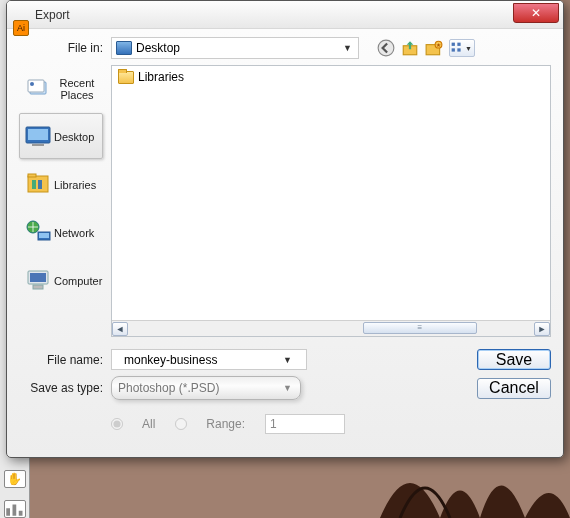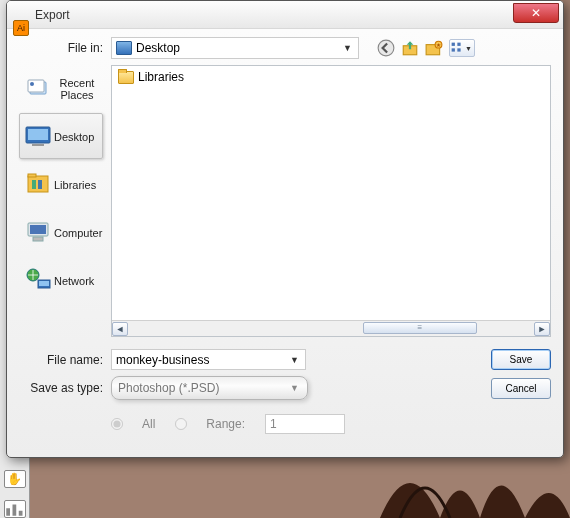--- a/index.html
+++ b/index.html
@@ -210,37 +210,37 @@
     background:linear-gradient(#fafcff,#d6e1f0);
     border:1px solid #a7b6cc;
     border-radius:2px;
     display:flex;align-items:center;justify-content:center;
     font-size:8px;letter-spacing:1px;color:#789;
   }
   .bottom {
     margin-top: 8px;
   }
   .btn {
-    width: 60px;
+    width: 74px;
     height: 21px;
     border: 1px solid #7a95b4;
     border-radius: 3px;
     background: linear-gradient(#fefefe,#e3e9f2);
-    font-size: 10px;
+    font-size: 16px;
     display:flex;align-items:center;justify-content:center;
   }
   .btn.primary {
     border: 1px solid #2b66b2;
     box-shadow: inset 0 0 0 1px #a8cff5;
   }
   .txt-input {
     height: 21px;
     border: 1px solid #ccc;
     background: #fff;
-    padding: 0 4px;
+    padding: 0 12px;
     display:flex;align-items:center;
     flex:1;
     max-width:245px;
   }
   .select-type {
     height: 24px;
     border: 1px solid #b5b5b5;
     background: linear-gradient(#efefef,#fdfdfd 40%,#e4e4e4);
     border-radius: 8px;
     padding: 0 6px;
@@ -370,37 +370,37 @@
                 <rect x="6" y="6" width="8" height="3" fill="#f4c34d" stroke="#c79318"></rect>
                 <rect x="10" y="12" width="4" height="9" fill="#4a7"></rect>
                 <rect x="16" y="12" width="4" height="9" fill="#47a"></rect>
               </svg>
           </div>
           <span class="pname">Libraries</span>
         </div>
         <div class="place">
           <div class="ico">
             <svg viewBox="0 0 32 32">
-                <rect x="6" y="7" width="20" height="13" rx="1" fill="#e0e6ec" stroke="#8aa"></rect>
-                <rect x="8" y="9" width="16" height="9" fill="#4a75b6"></rect>
-                <rect x="11" y="21" width="10" height="4" fill="#bbb" stroke="#8aa"></rect>
-              </svg>
-          </div>
-          <span class="pname">Computer</span>
-        </div>
-        <div class="place">
-          <div class="ico">
-            <svg viewBox="0 0 32 32">
                 <circle cx="11" cy="11" r="6" fill="#4aa94a" stroke="#277"></circle>
                 <path d="M6 11 h10 M11 6 v10" stroke="#fff" stroke-width="0.8"></path>
                 <rect x="16" y="16" width="12" height="8" fill="#3571b9" stroke="#2a5b93"></rect>
                 <rect x="17" y="17" width="10" height="5" fill="#8fc3f0"></rect>
               </svg>
           </div>
           <span class="pname">Network</span>
+        </div>
+        <div class="place">
+          <div class="ico">
+            <svg viewBox="0 0 32 32">
+                <rect x="6" y="7" width="20" height="13" rx="1" fill="#e0e6ec" stroke="#8aa"></rect>
+                <rect x="8" y="9" width="16" height="9" fill="#4a75b6"></rect>
+                <rect x="11" y="21" width="10" height="4" fill="#bbb" stroke="#8aa"></rect>
+              </svg>
+          </div>
+          <span class="pname">Computer</span>
         </div>
       </div>
 
       <div class="file-pane">
         <div class="file-item">
           <div class="folder-icon"></div>
           <span>Libraries</span>
         </div>
         <div class="scrollbar">
           <div class="sb-btn">◄</div>

